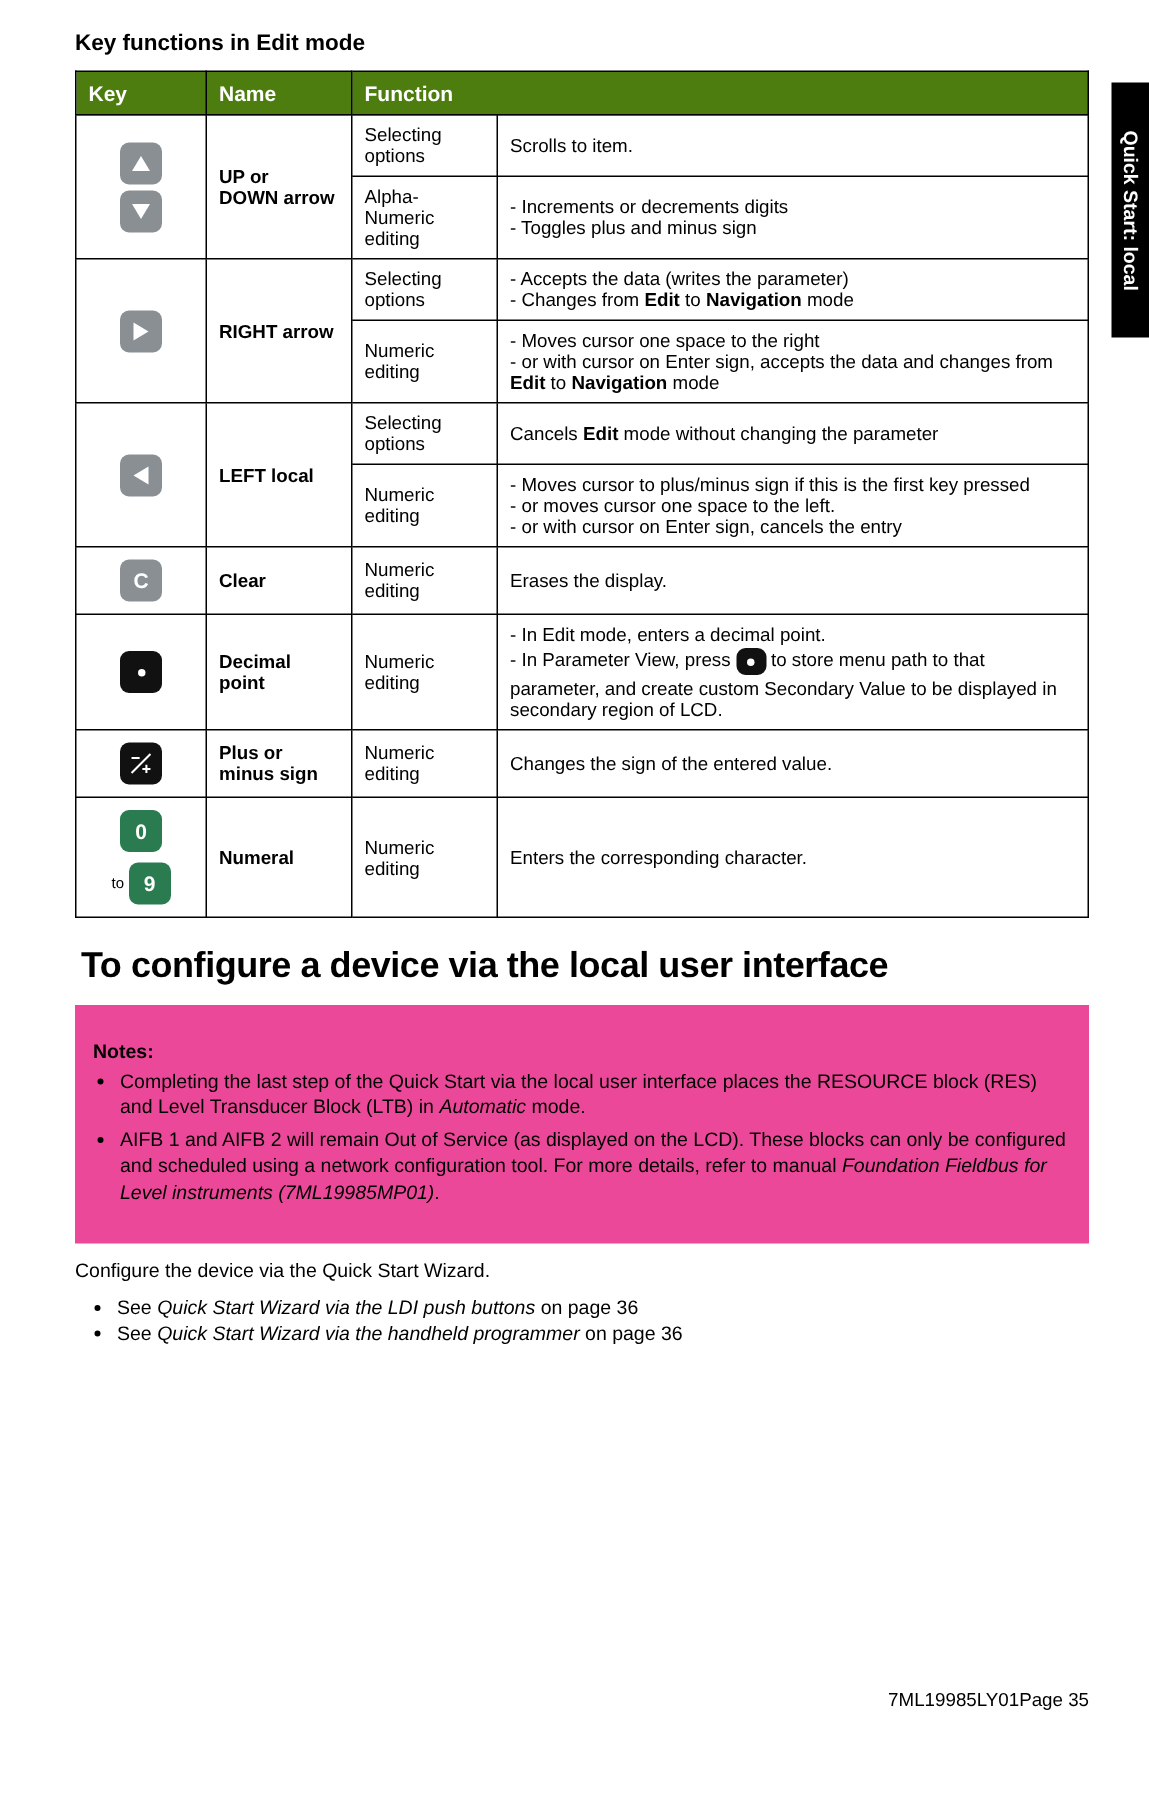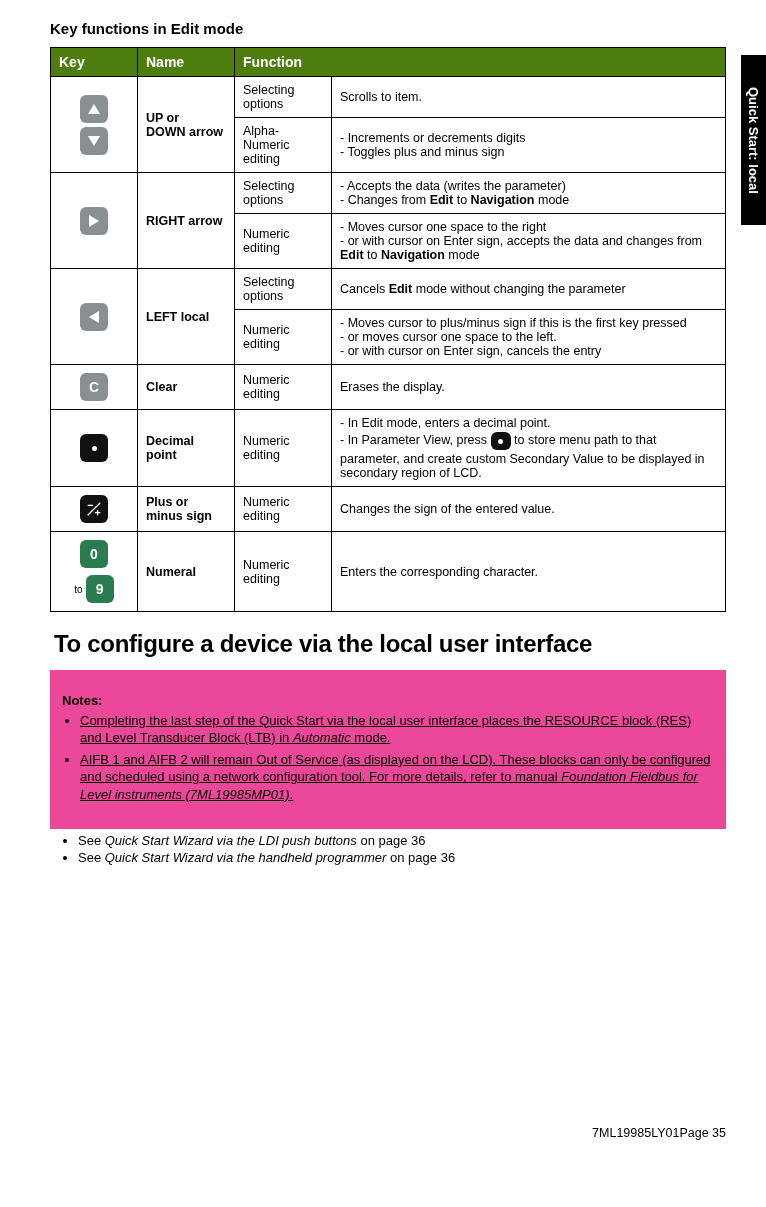--- a/index.html
+++ b/index.html
@@ -101,21 +101,21 @@
   .notes-box {
     background: #ec4899;
     padding: 22px 12px;
     font-size: 13px;
     line-height: 1.35;
   }
   .notes-box .notes-label {
     font-weight: bold;
   }
   ul.notes-list { margin: 2px 0 0 0; padding-left: 18px; }
-  ul.notes-list li { margin-bottom: 4px; text-decoration: underline; }
+  ul.notes-list li { margin-bottom: 4px; }
   ul.see-list { margin: 4px 0 0 0; padding-left: 28px; }
   ul.see-list li { margin-bottom: 2px; }
   .italic { font-style: italic; }
   .bold { font-weight: bold; }
   p.body { margin: 10px 0; font-size: 13px; }
 
   .footer {
     position: absolute;
     bottom: 20px;
     left: 50px;
@@ -269,20 +269,21 @@
     <ul class="notes-list">
       <li>
         <span>Completing the last step of the Quick Start via the local user interface places the RESOURCE block (RES) and Level Transducer Block (LTB) in </span><span class="italic">Automatic</span><span> mode.</span>
       </li>
       <li>
         <span>AIFB 1 and AIFB 2 will remain Out of Service (as displayed on the LCD). These blocks can only be configured and scheduled using a network configuration tool. For more details, refer to manual </span><span class="italic">Foundation Fieldbus for Level instruments (7ML19985MP01)</span><span>.</span>
       </li>
     </ul>
   </div>
 
+  <p class="body">Configure the device via the Quick Start Wizard.</p>
 
   <ul class="see-list">
     <li>
       <span>See </span><span class="italic">Quick Start Wizard via the LDI push buttons </span><span> on page 36</span>
     </li>
     <li>
       <span>See </span><span class="italic">Quick Start Wizard via the handheld programmer </span><span> on page 36</span>
     </li>
   </ul>
 

